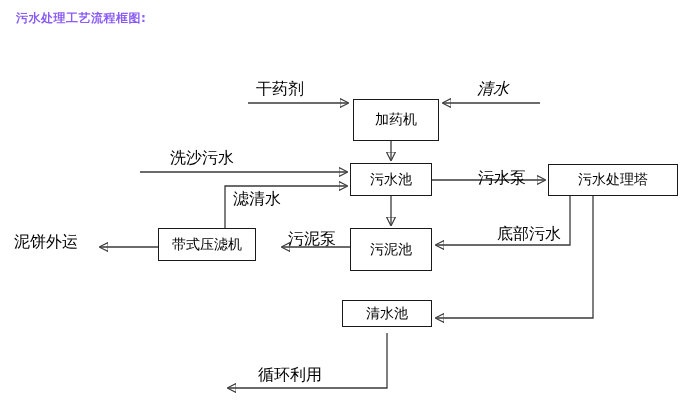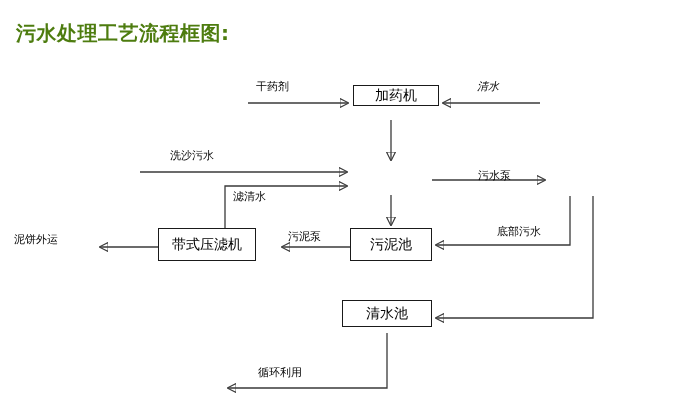--- a/index.html
+++ b/index.html
@@ -13,43 +13,43 @@
   #canvas {
     position: relative;
     width: 700px;
     height: 420px;
     background: #ffffff;
     overflow: hidden;
   }
   #title {
     position: absolute;
     left: 16px;
-    top: 20px;
-    font-size: 20px;
+    top: 10px;
+    font-size: 12px;
     font-weight: bold;
-    color: #4d7c0f;
+    color: #8b5cf6;
     letter-spacing: 0.5px;
     white-space: nowrap;
   }
   .node {
     position: absolute;
     box-sizing: border-box;
     border: 1px solid #1a1a1a;
     background: #ffffff;
     color: #000000;
     font-size: 14px;
     display: flex;
     align-items: center;
     justify-content: center;
     white-space: nowrap;
     z-index: 3;
   }
   .edge-label {
     position: absolute;
-    font-size: 11px;
+    font-size: 16px;
     color: #000000;
     white-space: nowrap;
     z-index: 4;
     background: transparent;
   }
   svg#wires {
     position: absolute;
     left: 0;
     top: 0;
     width: 700px;
@@ -94,31 +94,37 @@
 
     <line x1="350" y1="247" x2="282" y2="247" marker-end="url(#arrow-r)"></line>
 
     <line x1="158" y1="247" x2="100" y2="247" marker-end="url(#arrow-r)"></line>
 
     <path d="M 593 196 L 593 318 L 436 318" marker-end="url(#arrow-r)"></path>
 
     <path d="M 387 333 L 387 388 L 228 388" marker-end="url(#arrow-r)"></path>
   </svg>
 
-  <div class="node" style="left:353px; top:85px; width:86px; height:21px;">
+  <div class="node" style="left:353px; top:99px; width:86px; height:42px;">
     <span>加药机</span>
   </div>
 
+  <div class="node" style="left:350px; top:163px; width:82px; height:33px;">
+    <span>污水池</span>
+  </div>
 
+  <div class="node" style="left:548px; top:164px; width:130px; height:32px;">
+    <span>污水处理塔</span>
+  </div>
 
   <div class="node" style="left:158px; top:228px; width:98px; height:33px;">
     <span>带式压滤机</span>
   </div>
 
-  <div class="node" style="left:350px; top:228px; width:82px; height:33px;">
+  <div class="node" style="left:350px; top:228px; width:82px; height:43px;">
     <span>污泥池</span>
   </div>
 
   <div class="node" style="left:342px; top:300px; width:90px; height:27px;">
     <span>清水池</span>
   </div>
 
   <div class="edge-label" style="left:256px; top:79px;">干药剂</div>
 
   <div class="edge-label" style="left:477px; top:79px;font-style:italic;">清水</div>

